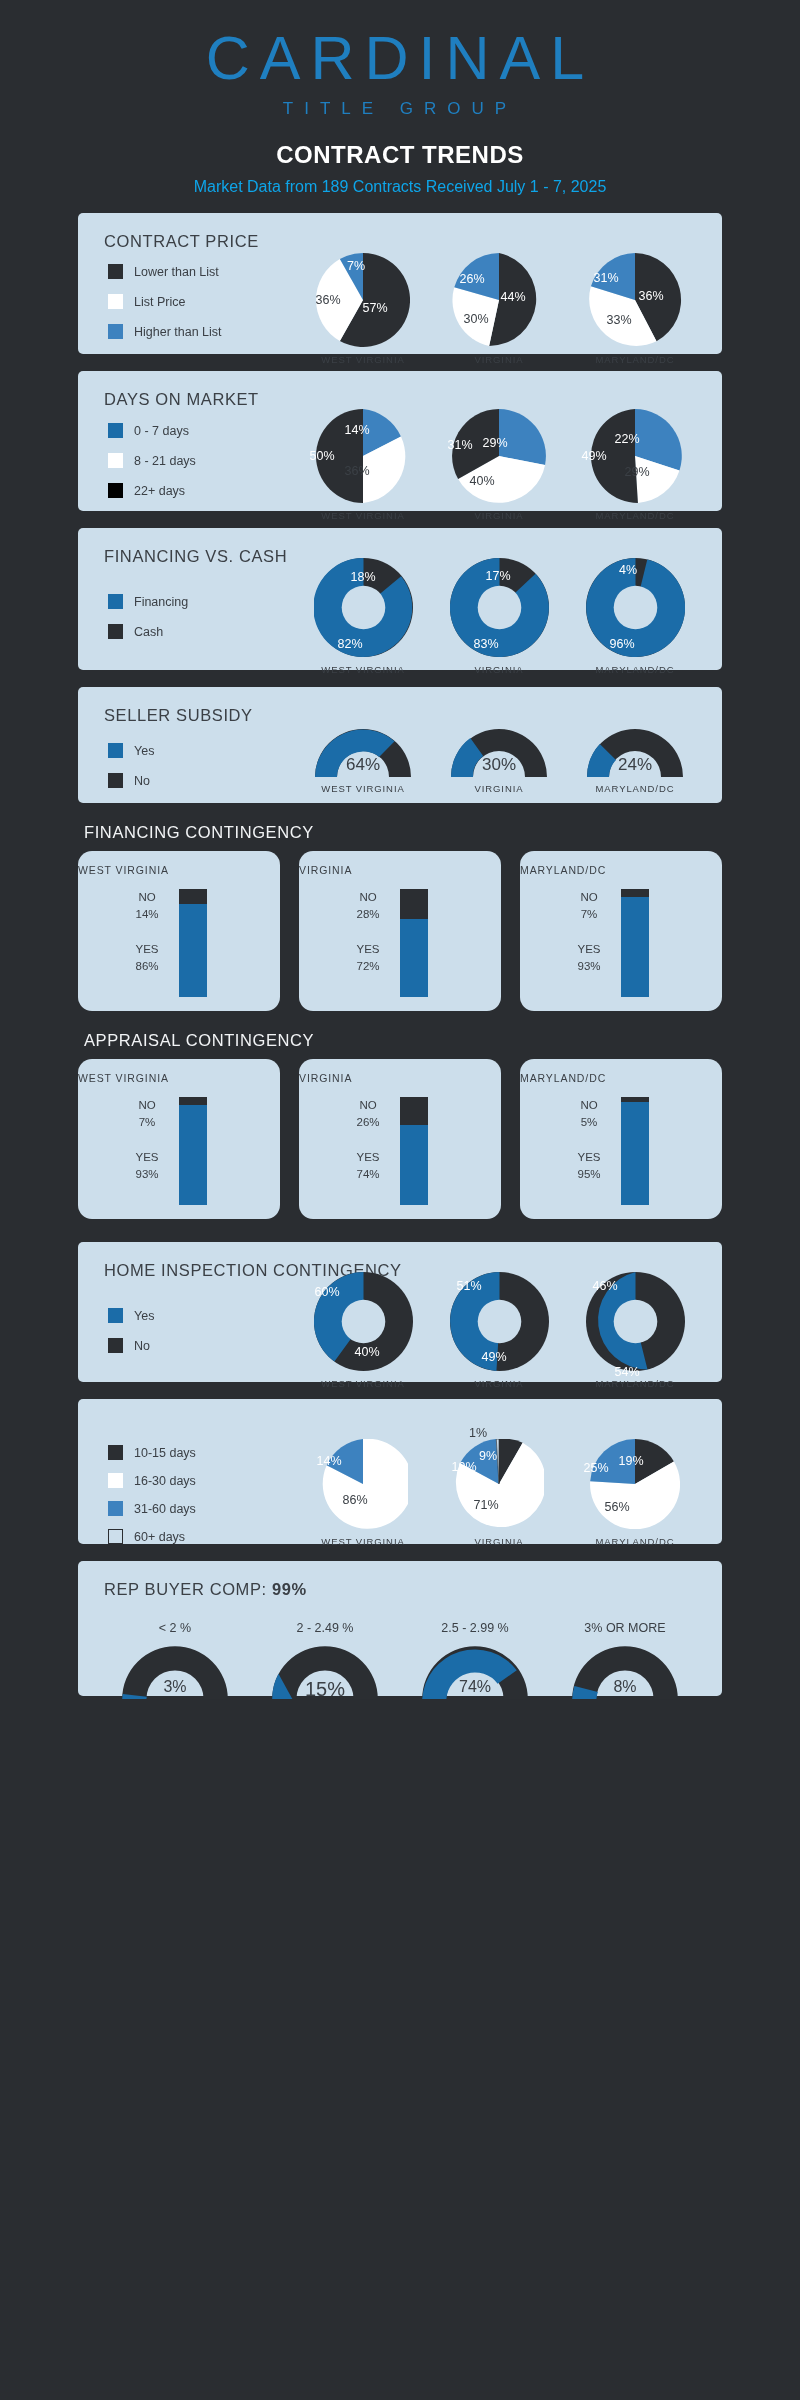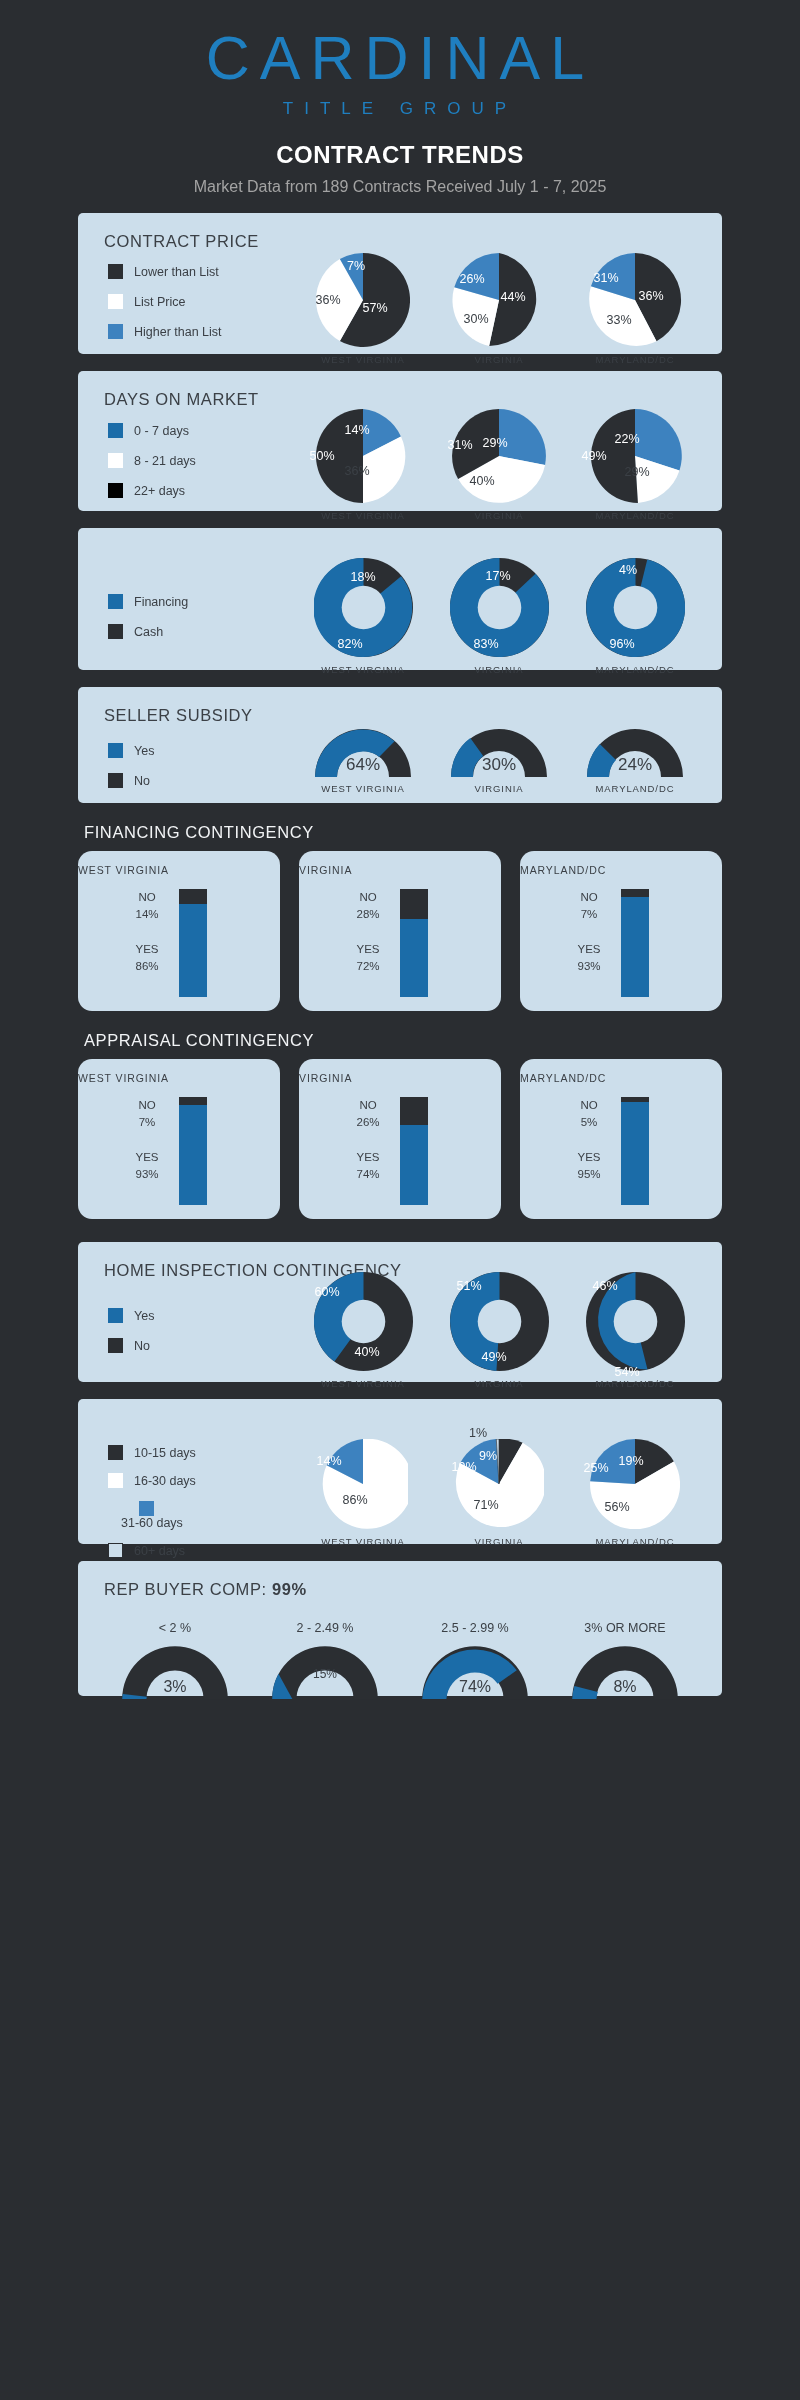--- a/index.html
+++ b/index.html
@@ -24,21 +24,21 @@
   .logo-sub{
     font-size:17px; letter-spacing:11px; color:#1f7fc0;
     font-weight:300; margin-top:10px;
   }
   .title{
     text-align:center; font-size:24px; font-weight:bold;
     letter-spacing:.5px; margin-top:22px; color:#ffffff;
   }
   .subtitle{
     text-align:center; font-size:16px; font-weight:400;
-    margin-top:9px; color:#a3a3a3;
+    margin-top:9px; color:#0ea5e9;
   }
 
   
   .panel{
     background:#ccdeeb; border-radius:5px;
     margin:17px auto 0; width:644px; position:relative;
     color:#34383d;
   }
   .panel h2{
     font-size:16.5px; font-weight:400; letter-spacing:.6px;
@@ -212,20 +212,21 @@
         </svg>
         <span class="pielbl w" style="left:60px; top:30px;">22%</span>
         <span class="pielbl d" style="left:70px; top:63px;">29%</span>
         <span class="pielbl w" style="left:27px; top:47px;">49%</span>
         <div class="state-label">MARYLAND/DC</div>
       </div>
     </div>
   </div>
 
   <div class="panel" style="height:142px;">
+    <h2>FINANCING VS. CASH</h2>
     <div class="legend" style="left:30px; top:66px;">
       <div class="legend-row">
         <span class="swatch" style="background:#1b6ca8"></span>
         <span class="legend-label">Financing</span>
       </div>
       <div class="legend-row">
         <span class="swatch" style="background:#2b2e32"></span>
         <span class="legend-label">Cash</span>
       </div>
     </div>
@@ -462,21 +463,21 @@
   <div class="panel" style="height:145px;">
     <div class="legend" style="left:30px; top:46px;">
       <div class="legend-row" style="margin-bottom:13px;">
         <span class="swatch" style="background:#2b2e32"></span>
         <span class="legend-label">10-15 days</span>
       </div>
       <div class="legend-row" style="margin-bottom:13px;">
         <span class="swatch" style="background:#ffffff"></span>
         <span class="legend-label">16-30 days</span>
       </div>
-      <div class="legend-row" style="margin-bottom:13px;flex-direction:column;">
+      <div class="legend-row" style="margin-bottom:13px;">
         <span class="swatch" style="background:#3d82bf"></span>
         <span class="legend-label">31-60 days</span>
       </div>
       <div class="legend-row">
         <span class="swatch" style="background:#ccdeeb; border:1.5px solid #2b2e32"></span>
         <span class="legend-label">60+ days</span>
       </div>
     </div>
 
     <div class="charts" style="position:absolute; left:215px; top:40px; width:410px;">
@@ -533,21 +534,21 @@
         </svg>
         <span class="gauge-val" style="top:57px; font-size:16px;">3%</span>
       </div>
 
       <div class="comp-cell" style="position:relative; width:140px;">
         <div class="comp-title">2 - 2.49 %</div>
         <svg width="110" height="55" viewBox="0 0 100 50" style="margin:0 auto">
           <path d="M2,50 A48,48 0 0,1 98,50 L76,50 A26,26 0 0,0 24,50 Z" fill="#2b2e32"></path>
           <path d="M2,50 A48,48 0 0,1 7.7,27.1 L27.1,62.4 A26,26 0 0,0 24,50 Z" fill="#1b6ca8"></path>
         </svg>
-        <span class="gauge-val" style="top:46px; font-size:12px;">15%</span>
+        <span class="gauge-val" style="top:57px; font-size:20px;">15%</span>
       </div>
 
       <div class="comp-cell" style="position:relative; width:140px;">
         <div class="comp-title">2.5 - 2.99 %</div>
         <svg width="110" height="55" viewBox="0 0 100 50" style="margin:0 auto">
           <path d="M2,50 A48,48 0 0,1 98,50 L76,50 A26,26 0 0,0 24,50 Z" fill="#2b2e32"></path>
           <path d="M2,50 A48,48 0 0,1 88.0,23.8 L70.6,36.1 A26,26 0 0,0 24,50 Z" fill="#1b6ca8"></path>
         </svg>
         <span class="gauge-val" style="top:57px; font-size:16px;">74%</span>
       </div>

